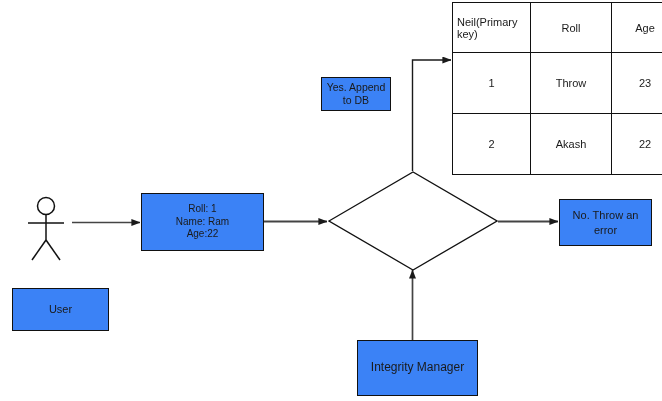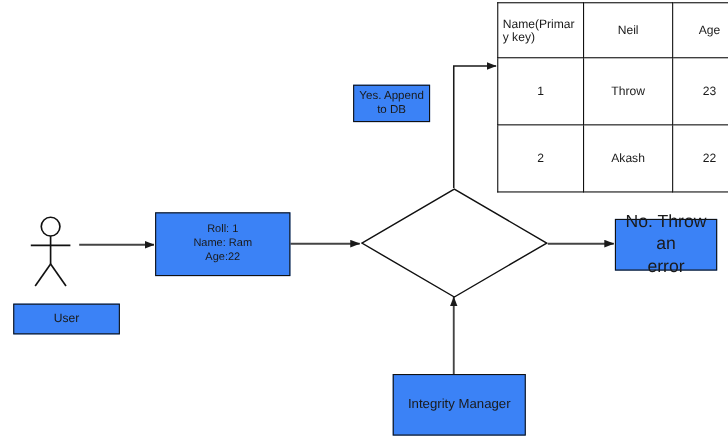--- a/index.html
+++ b/index.html
@@ -28,22 +28,22 @@
     background: #3b82f6;
     display: flex;
     align-items: center;
     justify-content: center;
     text-align: center;
     line-height: 1.28;
     white-space: pre-line;
   }
   
   #user-box {
-    left: 12px; top: 276px;
-    width: 97px; height: 28px;
+    left: 12px; top: 288px;
+    width: 97px; height: 43px;
     font-size: 11px;
   }
   #actor-svg {
     position: absolute;
     left: 25px; top: 194px;
     width: 44px; height: 70px;
   }
   
   #request-box {
     left: 141px; top: 193px;
@@ -71,21 +71,21 @@
   
   #yes-label {
     left: 321px; top: 77px;
     width: 70px; height: 34px;
     font-size: 10.5px;
   }
   
   #error-box {
     left: 559px; top: 199px;
     width: 93px; height: 47px;
-    font-size: 16px;
+    font-size: 11px;
   }
   
   #integrity-box {
     left: 357px; top: 340px;
     width: 121px; height: 56px;
     font-size: 12px;
   }
   
   #db-table {
     position: absolute;
@@ -157,23 +157,23 @@
 to DB</div>
 
 <div class="node" id="error-box">No. Throw an
 error</div>
 
 <div class="node" id="integrity-box">Integrity Manager</div>
 
 <table id="db-table">
   <tbody>
     <tr class="header-row">
-      <td class="col-roll cell-roll">Name(Primary
+      <td class="col-roll cell-roll">Neil(Primary
 key)</td>
-      <td class="col-name">Neil</td>
+      <td class="col-name">Roll</td>
       <td class="col-age">Age</td>
     </tr>
     <tr class="data-row">
       <td class="col-roll">1</td>
       <td class="col-name">Throw</td>
       <td class="col-age">23</td>
     </tr>
     <tr class="data-row">
       <td class="col-roll">2</td>
       <td class="col-name">Akash</td>

